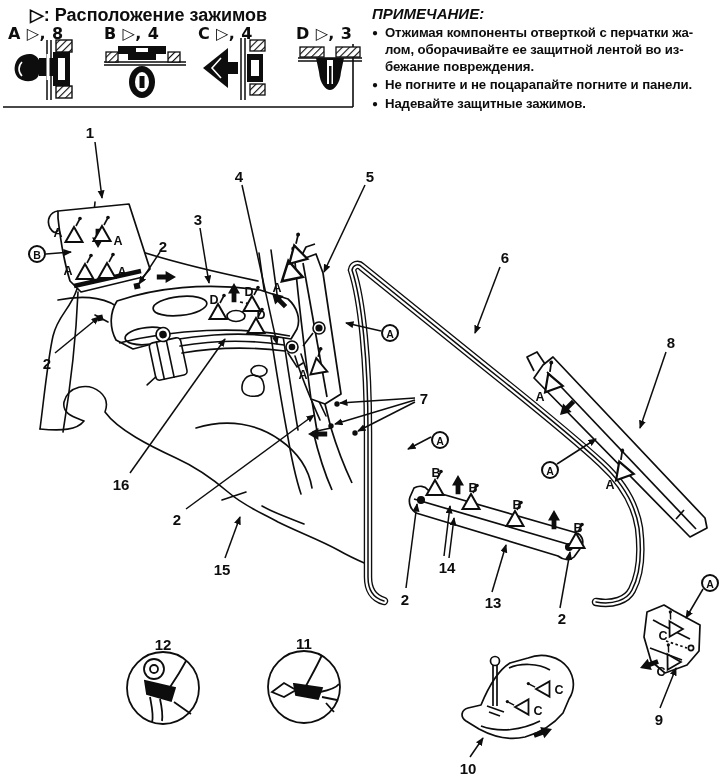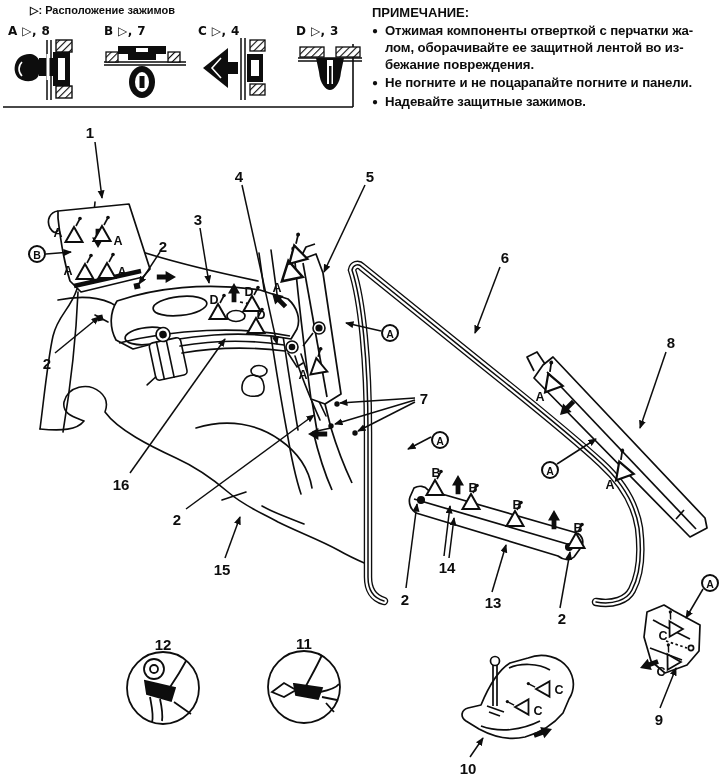--- a/index.html
+++ b/index.html
@@ -1,25 +1,25 @@
 <!DOCTYPE html>
 <html><head>
 <meta charset="utf-8">
 <style>
   html,body{margin:0;padding:0;background:#fff;}
   .page{position:relative;width:722px;height:783px;background:#fff;color:#0d0d0d;
         font-family:"Liberation Sans",sans-serif;overflow:hidden;}
   svg.art{position:absolute;left:0;top:0;}
-  .legend-title{position:absolute;left:30px;top:4px;font-size:11px;font-weight:700;
+  .legend-title{position:absolute;left:30px;top:4px;font-size:18px;font-weight:700;
         display:flex;align-items:flex-start;gap:3px;white-space:nowrap;}
-  .clip-label{position:absolute;top:24px;font-size:12px;font-weight:700;letter-spacing:.4px;
+  .clip-label{position:absolute;top:24px;font-size:16px;font-weight:700;letter-spacing:.4px;
         font-family:"DejaVu Sans","Liberation Sans",sans-serif;white-space:nowrap;}
   .cl-a{left:8px;} .cl-b{left:104px;} .cl-c{left:198px;} .cl-d{left:296px;}
   .note{position:absolute;left:372px;top:5px;width:348px;}
-  .note-title{font-size:13px;font-weight:700;margin-bottom:2px;}
+  .note-title{font-size:15px;font-weight:700;margin-bottom:2px;font-style:italic;}
   .bullet{display:flex;gap:7px;font-size:13.2px;font-weight:700;line-height:1.3;
         letter-spacing:-.1px;margin-top:1px;}
   .dot{font-size:10px;line-height:17px;}
   .bullet-text{white-space:pre-line;}
   .callout{font:700 15px "Liberation Sans",sans-serif;fill:#0d0d0d;}
   .clipletter{font:700 12.5px "Liberation Sans",sans-serif;fill:#0d0d0d;}
   .circletter{font:700 10.5px "Liberation Sans",sans-serif;fill:#0d0d0d;}
 </style>
 </head>
 <body>
@@ -324,21 +324,21 @@
         <text x="447" y="567" text-anchor="middle" dominant-baseline="central" class="callout">14</text>
         <text x="222" y="569" text-anchor="middle" dominant-baseline="central" class="callout">15</text>
         <text x="121" y="484" text-anchor="middle" dominant-baseline="central" class="callout">16</text>
       </g>
   </svg>
 
   <div class="legend-title">
     <span>▷: Расположение зажимов</span>
   </div>
   <span class="clip-label cl-a">A ▷, 8</span>
-  <span class="clip-label cl-b">B ▷, 7</span>
+  <span class="clip-label cl-b">B ▷, 4</span>
   <span class="clip-label cl-c">C ▷, 4</span>
   <span class="clip-label cl-d">D ▷, 3</span>
 
   <div class="note">
     <div class="note-title">ПРИМЕЧАНИЕ:</div>
     <div class="bullet">
       <span class="dot">●</span>
       <span class="bullet-text">Отжимая компоненты отверткой с перчатки жа-
 лом, оборачивайте ее защитной лентой во из-
 бежание повреждения.</span>

